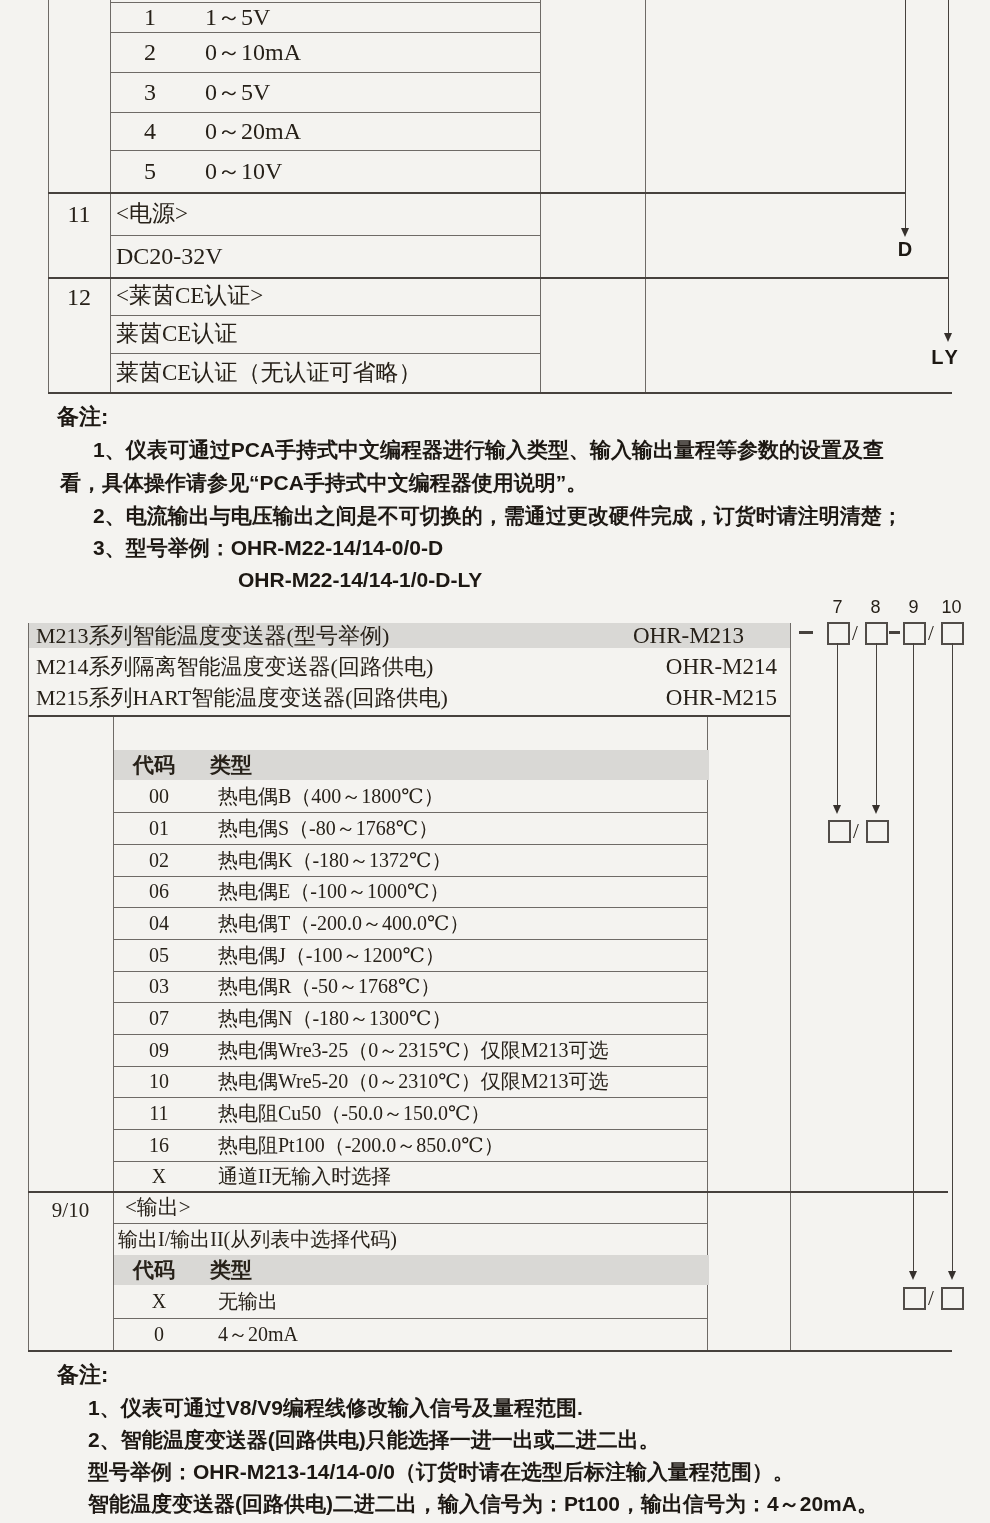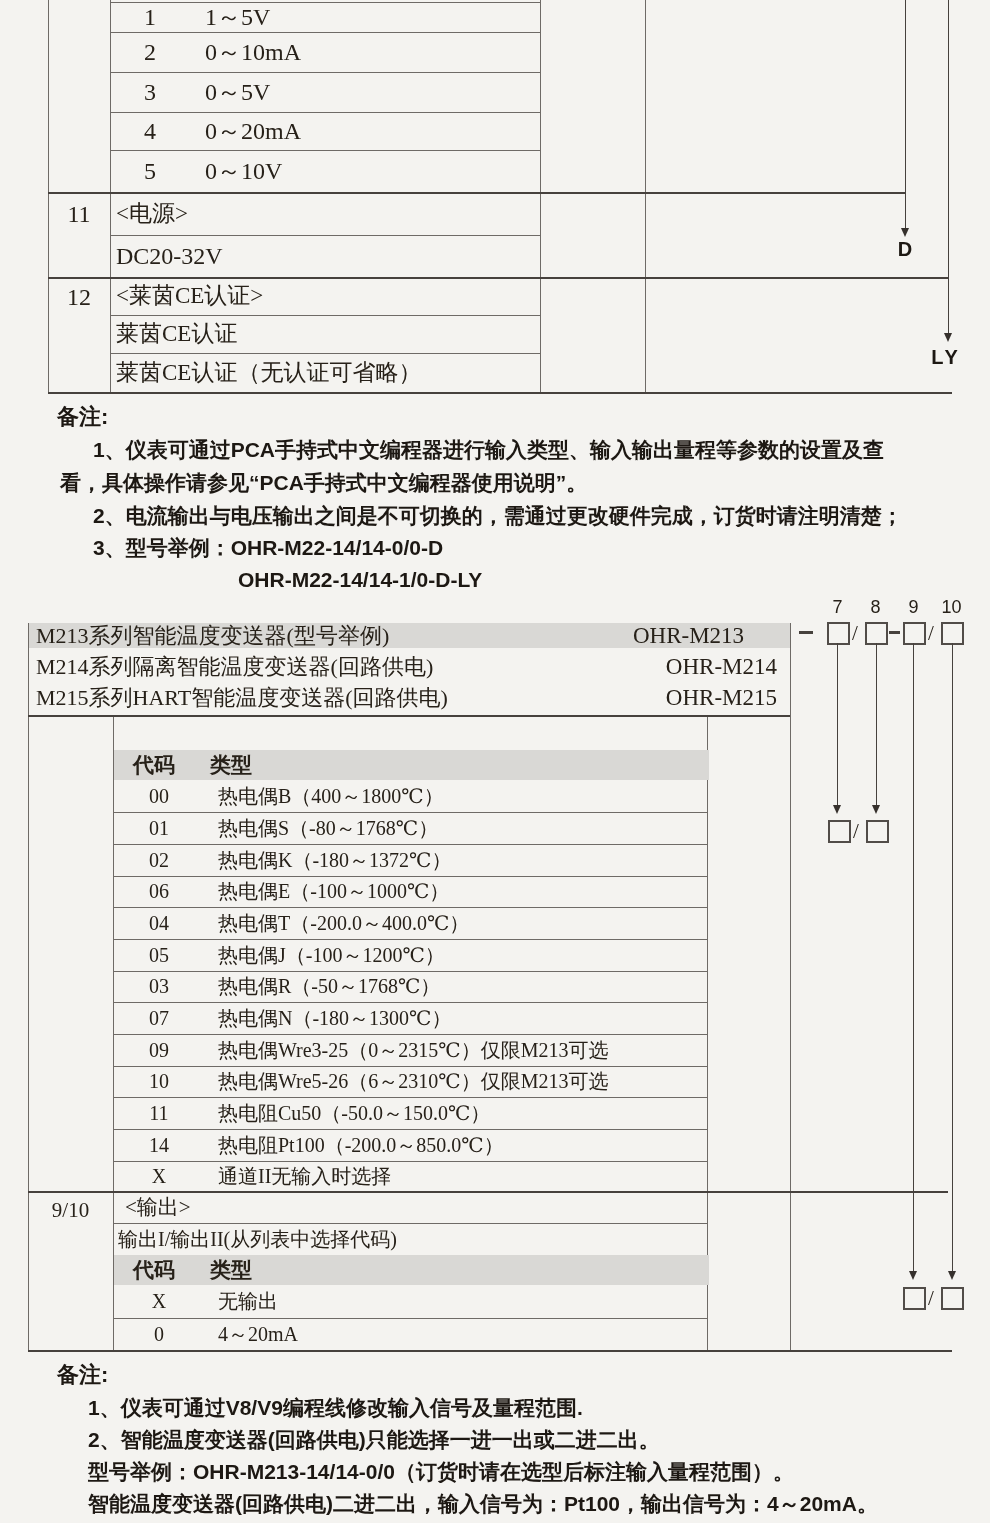--- a/index.html
+++ b/index.html
@@ -159,24 +159,24 @@
     <span class="t sf f20" style="left:218px;top:907px;line-height:32px">热电偶T（-200.0～400.0℃）</span>
     <span class="t sf f20 c" style="left:113px;top:939px;width:92px;line-height:32px">05</span>
     <span class="t sf f20" style="left:218px;top:939px;line-height:32px">热电偶J（-100～1200℃）</span>
     <span class="t sf f20 c" style="left:113px;top:971px;width:92px;line-height:31px">03</span>
     <span class="t sf f20" style="left:218px;top:971px;line-height:31px">热电偶R（-50～1768℃）</span>
     <span class="t sf f20 c" style="left:113px;top:1002px;width:92px;line-height:32px">07</span>
     <span class="t sf f20" style="left:218px;top:1002px;line-height:32px">热电偶N（-180～1300℃）</span>
     <span class="t sf f20 c" style="left:113px;top:1034px;width:92px;line-height:32px">09</span>
     <span class="t sf f20" style="left:218px;top:1034px;line-height:32px">热电偶Wre3-25（0～2315℃）仅限M213可选</span>
     <span class="t sf f20 c" style="left:113px;top:1066px;width:92px;line-height:31px">10</span>
-    <span class="t sf f20" style="left:218px;top:1066px;line-height:31px">热电偶Wre5-26（6～2310℃）仅限M213可选</span>
+    <span class="t sf f20" style="left:218px;top:1066px;line-height:31px">热电偶Wre5-20（0～2310℃）仅限M213可选</span>
     <span class="t sf f20 c" style="left:113px;top:1097px;width:92px;line-height:32px">11</span>
     <span class="t sf f20" style="left:218px;top:1097px;line-height:32px">热电阻Cu50（-50.0～150.0℃）</span>
-    <span class="t sf f20 c" style="left:113px;top:1129px;width:92px;line-height:32px">14</span>
+    <span class="t sf f20 c" style="left:113px;top:1129px;width:92px;line-height:32px">16</span>
     <span class="t sf f20" style="left:218px;top:1129px;line-height:32px">热电阻Pt100（-200.0～850.0℃）</span>
     <span class="t sf f20 c" style="left:113px;top:1161px;width:92px;line-height:30px">X</span>
     <span class="t sf f20" style="left:218px;top:1161px;line-height:30px">通道II无输入时选择</span>
 
     <span class="t sf f21 c" style="left:28px;top:1196px;width:85px;line-height:28px">9/10</span>
     <span class="t sf f21" style="left:125px;top:1191px;line-height:32px">&lt;输出&gt;</span>
     <i class="ln" style="left:113px;top:1223px;width:594px;height:1px"></i>
     <span class="t sf f20" style="left:118px;top:1223px;line-height:32px">输出I/输出II(从列表中选择代码)</span>
     <div class="bar" style="left:114px;top:1255px;width:595px;height:30px"></div>
     <span class="t sf f21 b" style="left:133px;top:1255px;line-height:30px">代码</span>

